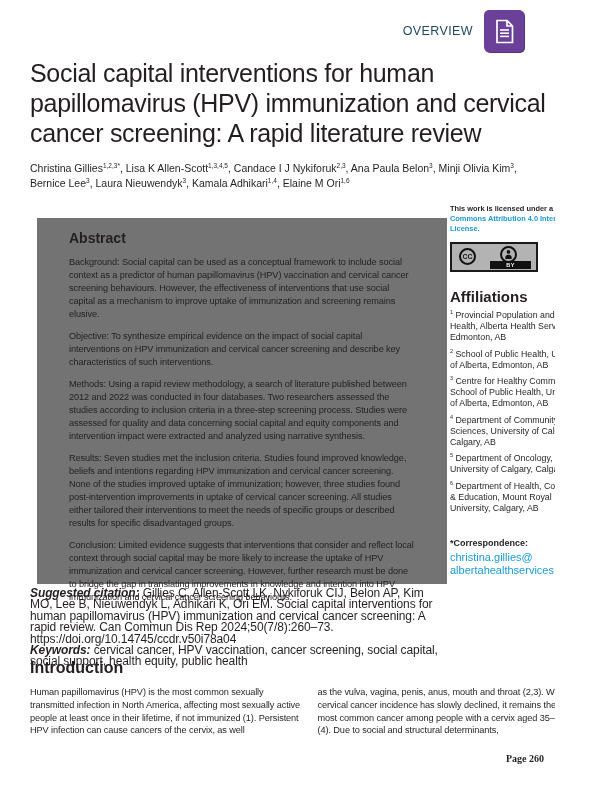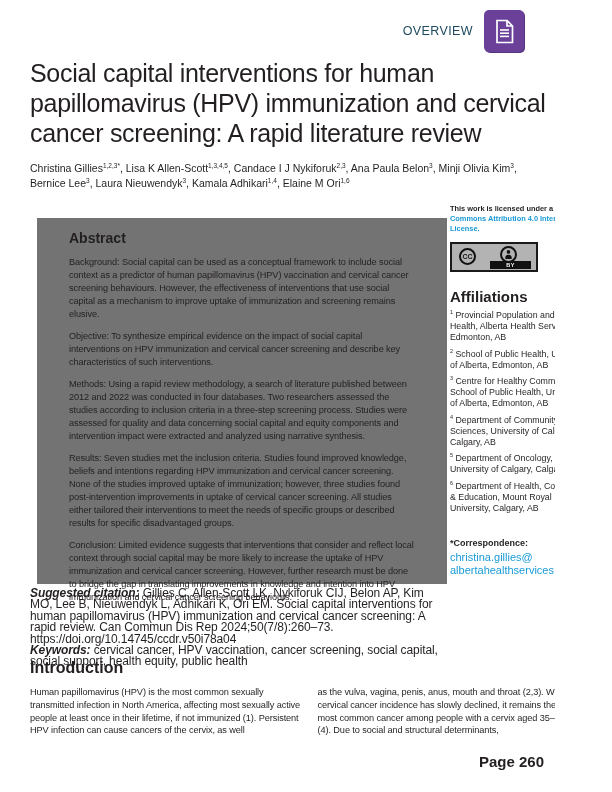--- a/index.html
+++ b/index.html
@@ -56,21 +56,21 @@
   .email span { display:block; }
 
   
   .intro { position:absolute; top:659px; left:30px; width:562px; }
   .intro h2 { margin:0; font-size:16px; font-weight:bold; }
   .intro .cols { display:flex; gap:13px; margin-top:9px; }
   .intro .cols p { margin:0; flex:1; font-size:9.2px; line-height:12.8px; letter-spacing:-0.1px; }
 
   
   .footer-journal { position:absolute; left:303px; top:753px; font-size:10px; font-weight:bold; }
-  .footer-page { position:absolute; right:11px; top:753px; font-size:15px; font-weight:bold; }
+  .footer-page { position:absolute; right:11px; top:753px; font-size:10px; font-weight:bold;font-family:Liberation Serif, serif; }
 </style>
 </head>
 <body>
 
 <div class="page">
 
   <div class="header">
     <span class="overview-label">OVERVIEW</span>
     <div class="doc-badge">
       <svg width="21" height="25" viewBox="0 0 21 25">

